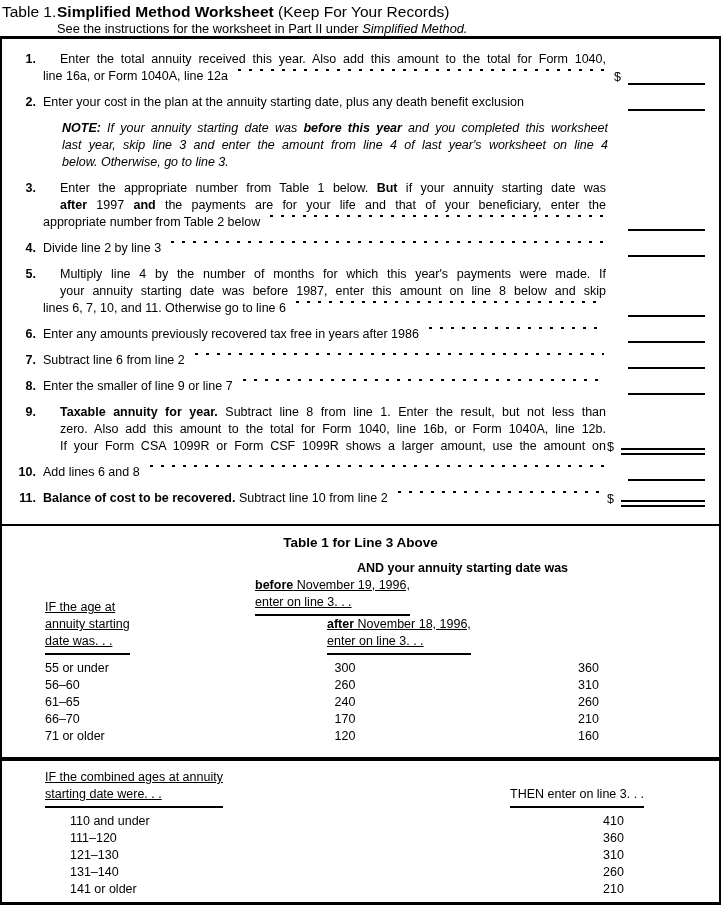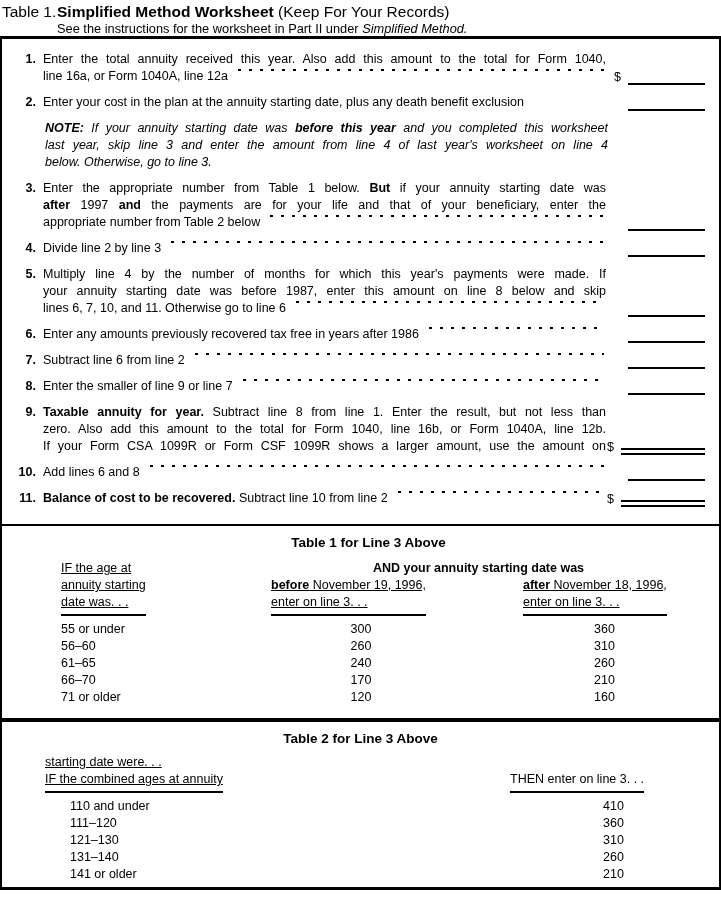--- a/index.html
+++ b/index.html
@@ -11,29 +11,29 @@
   
   .hdr { padding:2px 0 0 2px;border-radius:13px; }
   .hdr-line1 { font-size:15.5px; line-height:19px; }
   .hdr-label { display:inline-block; width:55px; }
   .hdr-title { font-weight:bold; }
   .hdr-line2 { margin-left:55px; font-size:12.8px; line-height:15px; }
   .it { font-style:italic; }
 
   
   #box1 { border:2px solid #000; border-top-width:3px; border-bottom:none; padding:12px 0 8px 0; }
-  #box2 { border:2px solid #000; border-top-width:2px; border-bottom:none; padding:8px 0 12px 16px; }
+  #box2 { border:2px solid #000; border-top-width:2px; border-bottom:none; padding:8px 0 12px 0; }
   #box3 { border:2px solid #000; border-top-width:4px; border-bottom-width:3px; padding:8px 0 4px 0; }
 
   
   .ws-item { display:flex; margin-bottom:9px; }
   .ws-num  { width:41px; min-width:41px; box-sizing:border-box; padding-right:7px;
              text-align:right; font-weight:bold; }
   .ws-body { width:563px; min-width:563px; }
-  .tline   { height:17px; overflow:hidden; text-align:justify; text-align-last:justify; }
+  .tline   { height:17px; overflow:hidden; text-align:justify; text-align-last:justify;margin-left:17px; }
   .tline.last { text-align-last:left; }
   .lline   { height:17px; display:flex; }
   .lline > span:first-child { white-space:nowrap; }
   .leader  { flex:1; margin-left:6px; margin-right:2px;
              background-image:radial-gradient(circle, #000 1.15px, rgba(0,0,0,0) 1.45px);
              background-repeat:repeat-x; background-size:11px 4px;
              background-position:4px bottom 3px; }
   .ws-answer { flex:1; display:flex; align-items:flex-end; justify-content:flex-end;
                padding-right:14px; }
   .dollar  { margin-right:7px; line-height:15px; }
@@ -44,21 +44,21 @@
 
   
   .tbl-title { text-align:center; font-weight:bold; font-size:13.5px; line-height:18px; margin-bottom:8px; }
   #box3 .tbl-title { margin-bottom:6px; }
   .t-head { display:flex; align-items:flex-end; padding-left:43px; }
   .hcell  { display:inline-block; border-bottom:2px solid #000; padding-bottom:3px; }
   .hcell div { height:17px; white-space:nowrap;text-decoration:underline; }
   .t1-c1  { width:210px; }
   .t1-c23 { width:415px; }
   .span-hdr { text-align:center; font-weight:bold; height:17px; }
-  .t1-sub { display:flex; }
+  .t1-sub { display:flex;flex-direction:column; }
   .t1-sc2 { width:180px; }
   .t1-sc3 { width:163px; margin-left:72px; }
   .t1-row { display:flex; height:17px; padding-left:43px; }
   .t1-row .rc1 { width:210px; }
   .t1-row .rc2 { width:180px; text-align:center; }
   .t1-row .rc3 { width:163px; margin-left:72px; text-align:center; }
   .t1-rows, .t2-rows { margin-top:5px; }
   .t2-c1  { width:465px; }
   .t2-c2  { width:157px; }
   .t2-row { display:flex; height:17px; padding-left:68px; }
@@ -266,24 +266,23 @@
       </div>
       <div class="t1-row">
         <div class="rc1">71 or older</div>
         <div class="rc2">120</div>
         <div class="rc3">160</div>
       </div>
     </div>
 </div>
 
 <div id="box3">
-  <div class="tbl-title">Table 2 for Line 3 Above</div>
   <div class="t-head">
     <div class="t2-c1">
-      <span class="hcell" id="t2c1"><div>starting date were. . .</div><div>IF the combined ages at annuity</div></span>
+      <span class="hcell" id="t2c1"><div>IF the combined ages at annuity</div><div>starting date were. . .</div></span>
     </div>
     <div class="t2-c2">
       <span class="hcell" id="t2c2">THEN enter on line 3. . .</span>
     </div>
   </div>
   <div class="t2-rows" id="t2rows">
       <div class="t2-row">
         <div class="rc1">110 and under</div>
         <div class="rc2">410</div>
       </div>

